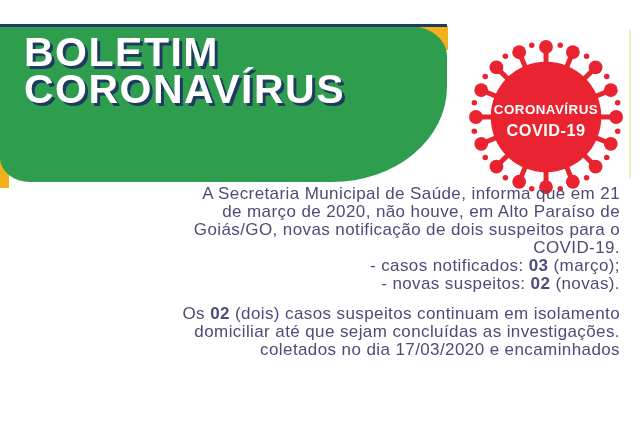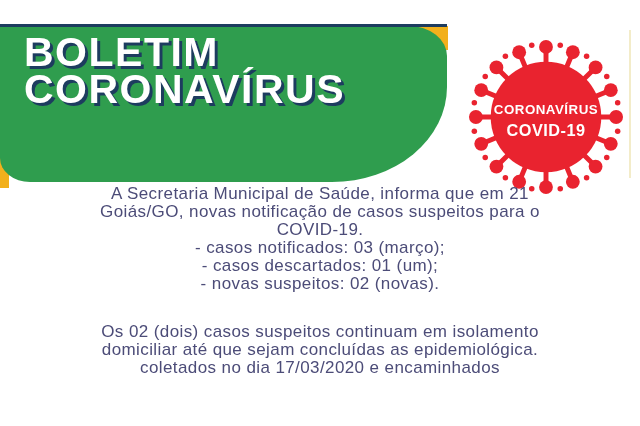--- a/index.html
+++ b/index.html
@@ -82,23 +82,23 @@
     position: absolute;
     left: 20px; top: 185px;
     width: 600px;
     text-align: center;
     color: #4c4c78;
     font-size: 17px;
     line-height: 18px;
     letter-spacing: 0.4px;
     z-index: 2;
   }
-  .body-text .line { white-space: nowrap; }
-  .body-text .line.gap { margin-top: 30px; }
-  .body-text .seg-bold { font-weight: 400; }
+  .body-text .line { white-space: nowrap; text-align: right; }
+  .body-text .line.gap { margin-top: 12px; }
+  .body-text .seg-bold { font-weight: 700; }
 </style>
 </head>
 <body>
 
 <div class="stage">
 
   <div class="edge-line"></div>
   <div class="top-rule"></div>
   <div class="yellow-corner"></div>
   <div class="yellow-bar"></div>
@@ -161,23 +161,23 @@
           <circle cx="152.57811074983903" cy="65.56331617080647" r="2.8" fill="#e9232f"></circle>
         </g>
       <circle cx="80" cy="80" r="56" fill="#e9232f"></circle>
       <text id="badge-text-1" x="80" y="77" text-anchor="middle" fill="#ffffff" font-family="Liberation Sans, sans-serif" font-weight="700" font-size="13.5" letter-spacing="0.5">CORONAVÍRUS</text>
       <text id="badge-text-2" x="80" y="99" text-anchor="middle" fill="#ffffff" font-family="Liberation Sans, sans-serif" font-weight="700" font-size="16.5" letter-spacing="0.5">COVID-19</text>
     </svg>
   </div>
 
   <div class="body-text" id="body-text">
       <div class="line"><span class="seg">A Secretaria Municipal de Saúde, informa que em 21</span></div>
-      <div class="line"><span class="seg">Goiás/GO, novas notificação de casos suspeitos para o</span></div>
+      <div class="line"><span class="seg">de março de 2020, não houve, em Alto Paraíso de</span></div>
+      <div class="line"><span class="seg">Goiás/GO, novas notificação de dois suspeitos para o</span></div>
       <div class="line"><span class="seg">COVID-19.</span></div>
       <div class="line"><span class="seg">- casos notificados: </span><span class="seg-bold">03</span><span class="seg"> (março);</span></div>
-      <div class="line"><span class="seg">- casos descartados: </span><span class="seg-bold">01</span><span class="seg"> (um);</span></div>
       <div class="line"><span class="seg">- novas suspeitos: </span><span class="seg-bold">02</span><span class="seg"> (novas).</span></div>
       <div class="line gap"><span class="seg">Os </span><span class="seg-bold">02</span><span class="seg"> (dois) casos suspeitos continuam em isolamento</span></div>
-      <div class="line"><span class="seg">domiciliar até que sejam concluídas as epidemiológica.</span></div>
+      <div class="line"><span class="seg">domiciliar até que sejam concluídas as investigações.</span></div>
       <div class="line"><span class="seg">coletados no dia 17/03/2020 e encaminhados</span></div>
     </div>
 
 </div>
 
 </body></html>

